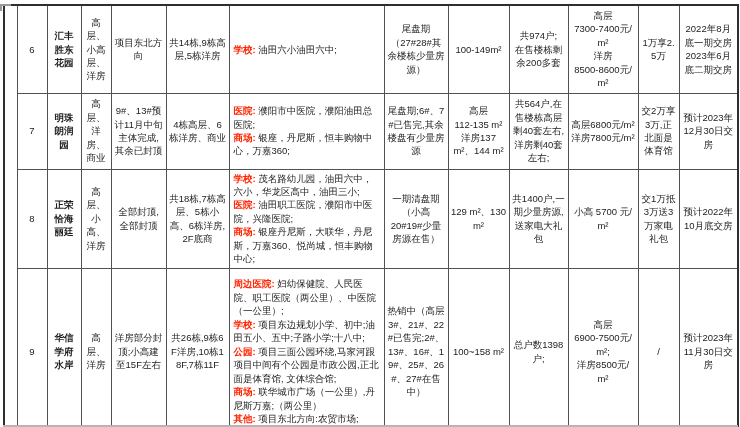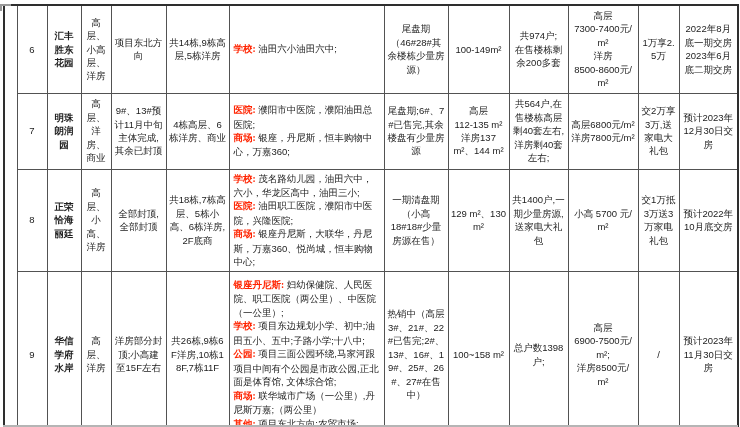--- a/index.html
+++ b/index.html
@@ -29,21 +29,21 @@
   }
   tbody tr:nth-child(1){height:88px;}
   tbody tr:nth-child(2){height:76px;}
   tbody tr:nth-child(3){height:85px;}
   tbody tr:nth-child(4){height:167px;}
   td.c-name{font-weight:bold;}
   td.c-amenities{
     text-align:left;white-space:normal;padding:2px 4px;vertical-align:middle;
   }
   .seg{margin:0;}
-  .red{color:#ff2400;font-weight:bold;font-family:Liberation Serif, serif;}
+  .red{color:#ff2400;font-weight:bold;}
   .shadow-b{position:absolute;left:3px;top:421px;width:735px;height:2px;background:#b5b5b5;}
 </style>
 </head>
 <body>
 
 <div class="page">
   <div class="corner-tick"></div>
   <table class="props">
     <colgroup>
       <col style="width:13px">
@@ -67,21 +67,21 @@
           <td class="c-name">汇丰
 胜东
 花园</td>
           <td class="c-type">高层、小高层、洋房</td>
           <td class="c-progress">项目东北方向</td>
           <td class="c-buildings">共14栋,9栋高层,5栋洋房</td>
           <td class="c-amenities">
             <div class="seg"><span class="red">学校:</span> 油田六小油田六中;</div>
           </td>
           <td class="c-stage">尾盘期
-（46#28#其余楼栋少量房源）</td>
+（27#28#其余楼栋少量房源）</td>
           <td class="c-area">100-149m²</td>
           <td class="c-households">共974户;
 在售楼栋剩余200多套</td>
           <td class="c-price">高层
 7300-7400元/m²
 洋房
 8500-8600元/m²</td>
           <td class="c-promo">1万享2.5万</td>
           <td class="c-delivery">2022年8月底一期交房
 2023年6月底二期交房</td>
@@ -99,58 +99,58 @@
             <div class="seg"><span class="red">商场:</span> 银座，丹尼斯，恒丰购物中心，万嘉360;</div>
           </td>
           <td class="c-stage">尾盘期;6#、7#已售完,其余楼盘有少量房源</td>
           <td class="c-area">高层
 112-135 m²
 洋房137
 m²、144 m²</td>
           <td class="c-households">共564户,在售楼栋高层剩40套左右,洋房剩40套左右;</td>
           <td class="c-price">高层6800元/m²
 洋房7800元/m²</td>
-          <td class="c-promo">交2万享3万,送家电大礼包</td>
+          <td class="c-promo">交2万享3万,正北面是体育馆</td>
           <td class="c-delivery">预计2023年12月30日交房</td>
         </tr>
         <tr>
           <td class="c-index">8</td>
           <td class="c-name">正荣
 恰海
 丽廷</td>
           <td class="c-type">高层、小高、洋房</td>
           <td class="c-progress">全部封顶,全部封顶</td>
           <td class="c-buildings">共18栋,7栋高层、5栋小高、6栋洋房,2F底商</td>
           <td class="c-amenities">
             <div class="seg"><span class="red">学校:</span> 茂名路幼儿园，油田六中，六小，华龙区高中，油田三小;</div>
             <div class="seg"><span class="red">医院:</span> 油田职工医院，濮阳市中医院，兴隆医院;</div>
             <div class="seg"><span class="red">商场:</span> 银座丹尼斯，大联华，丹尼斯，万嘉360、悦尚城，恒丰购物中心;</div>
           </td>
           <td class="c-stage">一期清盘期
 （小高
-18#18#少量
+20#19#少量
 房源在售）</td>
           <td class="c-area">129 m²、130
 m²</td>
           <td class="c-households">共1400户,一期少量房源,送家电大礼包</td>
           <td class="c-price">小高 5700 元/
 m²</td>
           <td class="c-promo">交1万抵3万送3万家电礼包</td>
           <td class="c-delivery">预计2022年10月底交房</td>
         </tr>
         <tr>
           <td class="c-index">9</td>
           <td class="c-name">华信
 学府
 水岸</td>
           <td class="c-type">高层、洋房</td>
           <td class="c-progress">洋房部分封顶;小高建至15F左右</td>
           <td class="c-buildings">共26栋,9栋6F洋房,10栋18F,7栋11F</td>
           <td class="c-amenities">
-            <div class="seg"><span class="red">银座丹尼斯:</span> 妇幼保健院、人民医院、职工医院（两公里）、中医院（一公里）;</div>
+            <div class="seg"><span class="red">周边医院:</span> 妇幼保健院、人民医院、职工医院（两公里）、中医院（一公里）;</div>
             <div class="seg"><span class="red">学校:</span> 项目东边规划小学、初中;油田五小、五中;子路小学;十八中;</div>
             <div class="seg"><span class="red">公园:</span> 项目三面公园环绕,马家河跟项目中间有个公园是市政公园,正北面是体育馆, 文体综合馆;</div>
             <div class="seg"><span class="red">商场:</span> 联华城市广场（一公里）,丹尼斯万嘉;（两公里）</div>
             <div class="seg"><span class="red">其他:</span> 项目东北方向:农贸市场;</div>
           </td>
           <td class="c-stage">热销中（高层3#、21#、22#已售完;2#、13#、16#、19#、25#、26#、27#在售中）</td>
           <td class="c-area">100~158 m²</td>
           <td class="c-households">总户数1398户;</td>
           <td class="c-price">高层
 6900-7500元/

